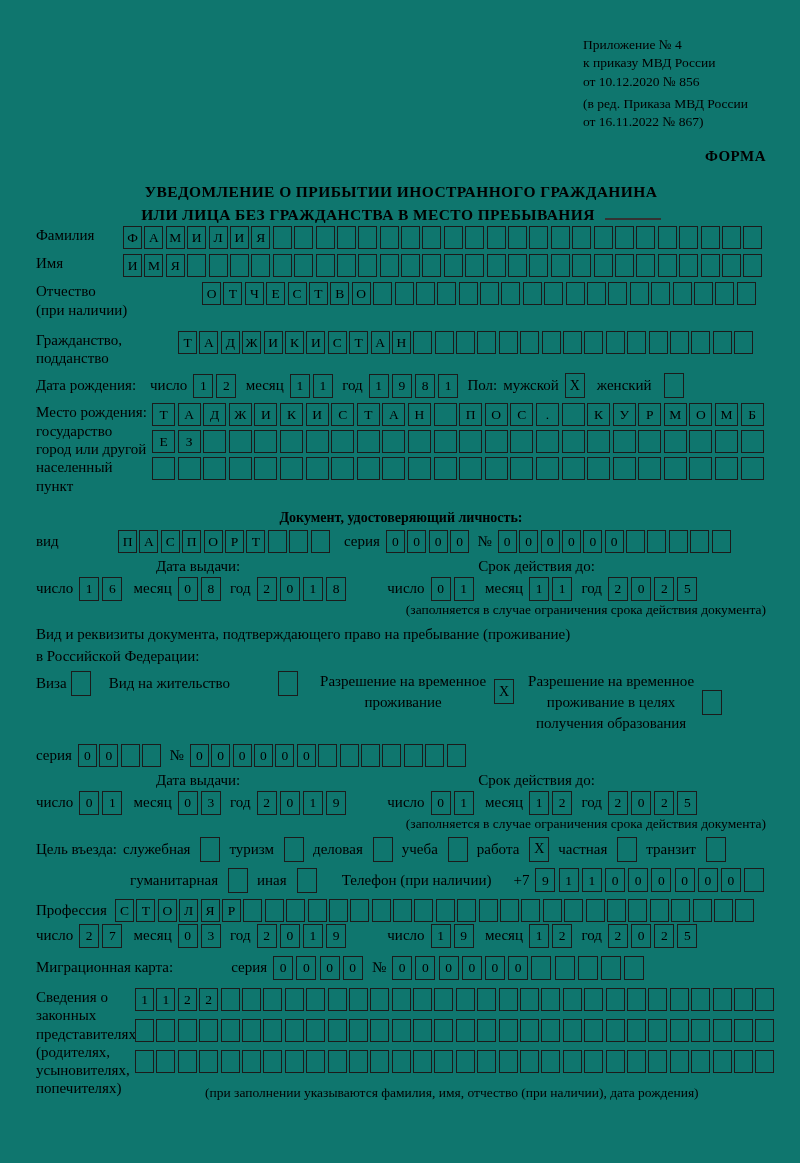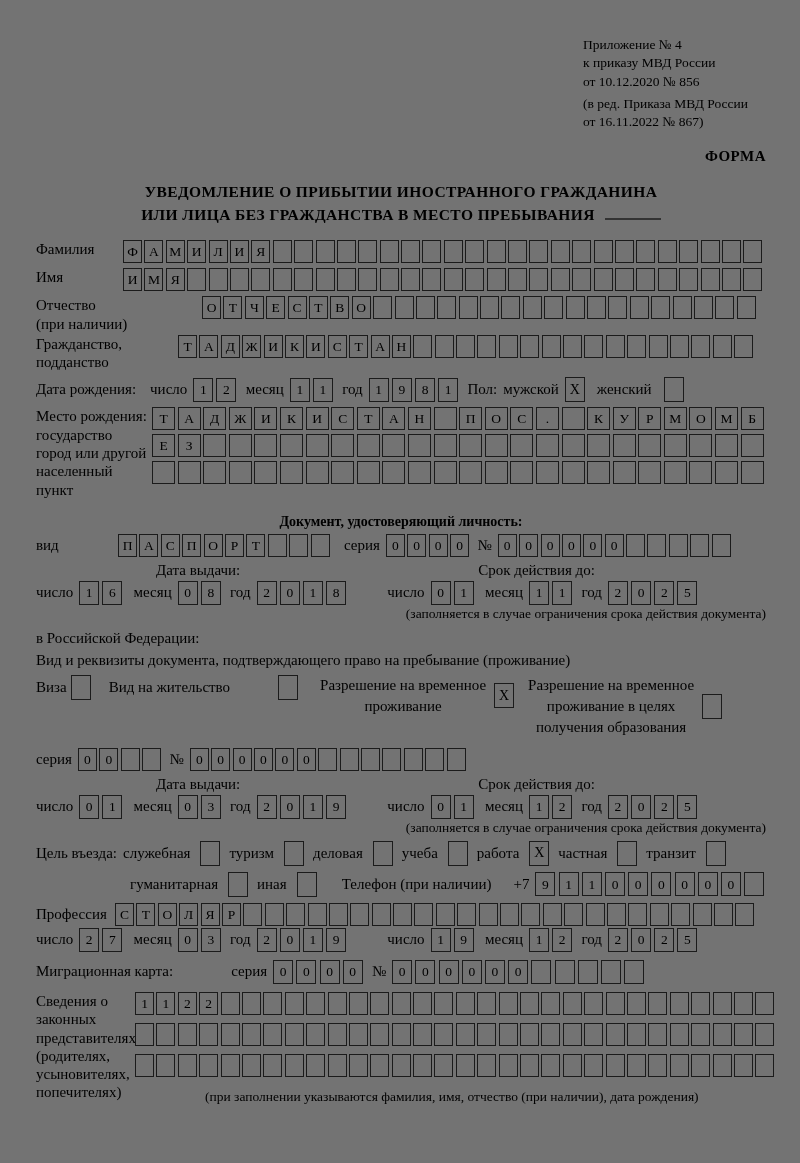--- a/index.html
+++ b/index.html
@@ -1,18 +1,18 @@
 <!DOCTYPE html>
 <html><head>
 <meta charset="utf-8">
 <style>
   html,body { margin:0; padding:0; background:#ffffff; }
   .page {
     position:relative; width:800px; height:1163px; overflow:hidden;
-    background:#737373; color:#000;
+    background:#0f766e; color:#000;
     font-family:"Liberation Serif","DejaVu Serif",serif;
     box-sizing:border-box; padding:36px 34px 0 36px;
   }
   
   .annex { margin-left:547px; width:190px; font-size:13.5px; line-height:1.36; }
   .annex-note { margin-top:4px; }
   .form-label { text-align:right; font-weight:bold; font-size:15px; margin-top:16px; letter-spacing:0.5px; }
   
   .title { text-align:center; font-weight:bold; font-size:15.5px; margin-top:15px; line-height:1.5; letter-spacing:0.4px; }
   .blank-line { display:inline-block; width:56px; border-bottom:2px solid #333; height:14px; margin-left:10px; }
@@ -33,22 +33,22 @@
   .c.d { width:20px; height:24px; margin-right:3.2px; }
   .cb {
     box-sizing:border-box; flex:none; width:20px; height:25px;
     border:1.6px solid #1b1b1b; display:inline-flex; align-items:center; justify-content:center;
     font-size:14px;
   }
   
   .w87 { width:87px; } .w166 { width:166px; } .w142 { width:142px; }
   .w116 { width:116px; } .w76 { width:76px; } .w79 { width:79px; } .w99 { width:99px; }
   .ml6 { margin-left:6px; } .ml8 { margin-left:8px; } .ml12 { margin-left:12px; } .ml16 { margin-left:16px; }
-  .mt2 { margin-top:2px; } .mt4 { margin-top:4px; } .mt5 { margin-top:5px; } .mt6 { margin-top:6px; }
-  .mt8 { margin-top:8px; } .mt10 { margin-top:10px; } .mt14 { margin-top:14px; }
+  .mt2 { margin-top:12px; } .mt4 { margin-top:4px; } .mt5 { margin-top:5px; } .mt6 { margin-top:6px; }
+  .mt8 { margin-top:8px; } .mt10 { margin-top:10px; } .mt14 { }
   .center-bold { text-align:center; font-weight:bold; font-size:14px; margin-top:15px; }
   
   .dates-labels { display:flex; font-size:15px; margin-top:5px; }
   .dlab1 { margin-left:120px; }
   .dlab2 { margin-left:238px; }
   .dates-row { display:flex; align-items:center; margin-top:2px; }
   .g2 { margin-left:38px; display:flex; align-items:center; }
   .note-right { text-align:right; font-size:13.5px; margin-top:1px;font-family:Liberation Serif, serif; }
   
   .rvp { display:flex; align-items:flex-start; font-size:15px; margin-top:3px; line-height:1.4; }
@@ -417,22 +417,22 @@
           <span class="c d">2</span>
           <span class="c d">0</span>
           <span class="c d">2</span>
           <span class="c d">5</span>
         </span>
     </span>
   </div>
   <div class="note-right">(заполняется в случае ограничения срока действия документа)</div>
 
   <div class="mt5" style="font-size:15px; line-height:1.5;">
+    <div>Вид и реквизиты документа, подтверждающего право на пребывание (проживание)</div>
     <div>в Российской Федерации:</div>
-    <div>Вид и реквизиты документа, подтверждающего право на пребывание (проживание)</div>
   </div>
 
   <div class="rvp">
     <span class="opt">
       <span>Виза</span>
       <span class="cb" style="margin-left:4px;"></span>
     </span>
     <span class="opt" style="margin-left:18px;gap:28px;">
       <span>Вид на жительство</span>
       <span class="cb" style="margin-left:20px;"></span>

